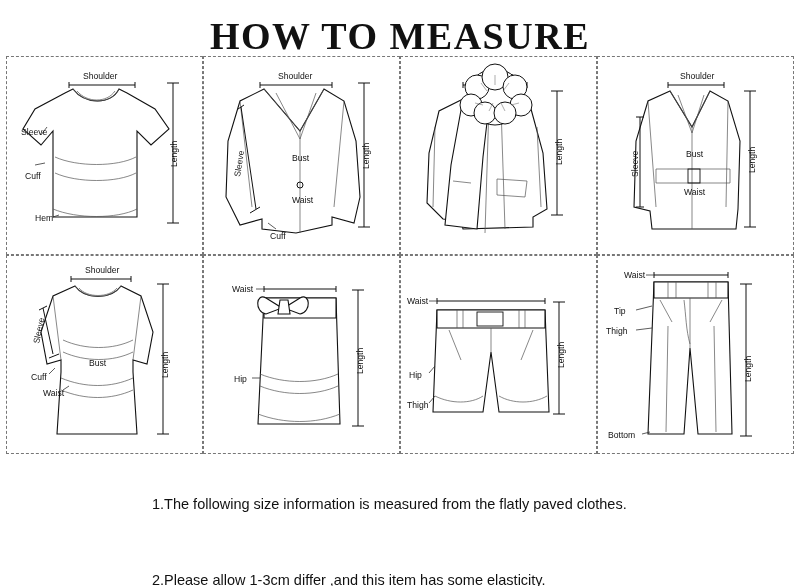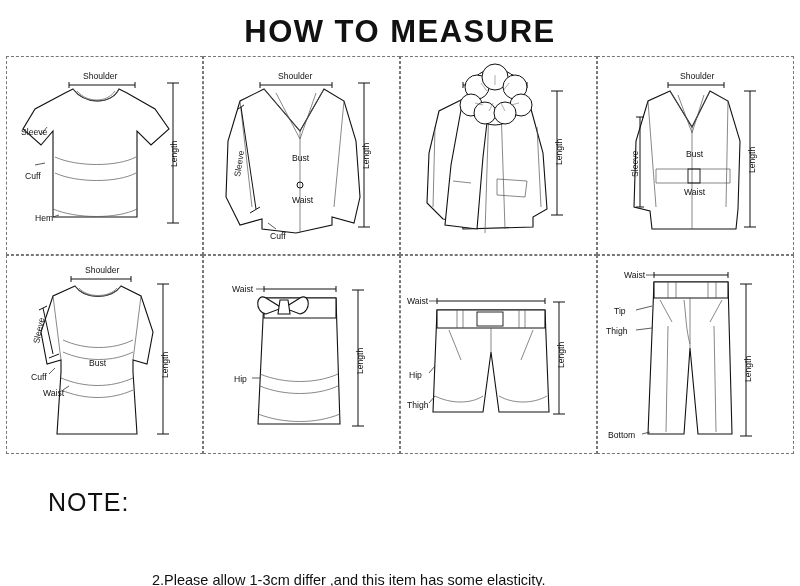--- a/index.html
+++ b/index.html
@@ -19,24 +19,25 @@
     width: 800px;
     height: 586px;
     background: #ffffff;
   }
   #title {
     position: absolute;
     top: 14px;
     left: 0;
     width: 800px;
     text-align: center;
-    font-size: 31px;
+    font-size: 38px;
     font-weight: bold;
     letter-spacing: 1.5px;
     color: #111111;
+    font-family: Liberation Serif, serif;
   }
   #grid {
     position: absolute;
     left: 6px;
     top: 56px;
     width: 788px;
     height: 398px;
   }
   .cell {
     position: absolute;
@@ -340,17 +341,17 @@
         <text class="lbl" x="10" y="182">Bottom</text>
         <path class="ln-thin" d="M44 178 L52 176"></path>
         <path class="ln" d="M142 28 L154 28 M148 28 L148 180 M142 180 L154 180"></path>
         <text class="lbl-v" transform="translate(153,126) rotate(-90)">Length</text>
       </svg>
     </div>
 
   </div>
 
   <div id="note">
-    <div id="note-label">NOTE:</div>
+    <div class="note-line" id="note-line-1">1.The following size information is measured from the flatly paved clothes.</div>
     <div class="note-line" id="note-line-2">2.Please allow 1-3cm differ ,and this item has some elasticity.</div>
   </div>
 
 </div>
 
 </body></html>

